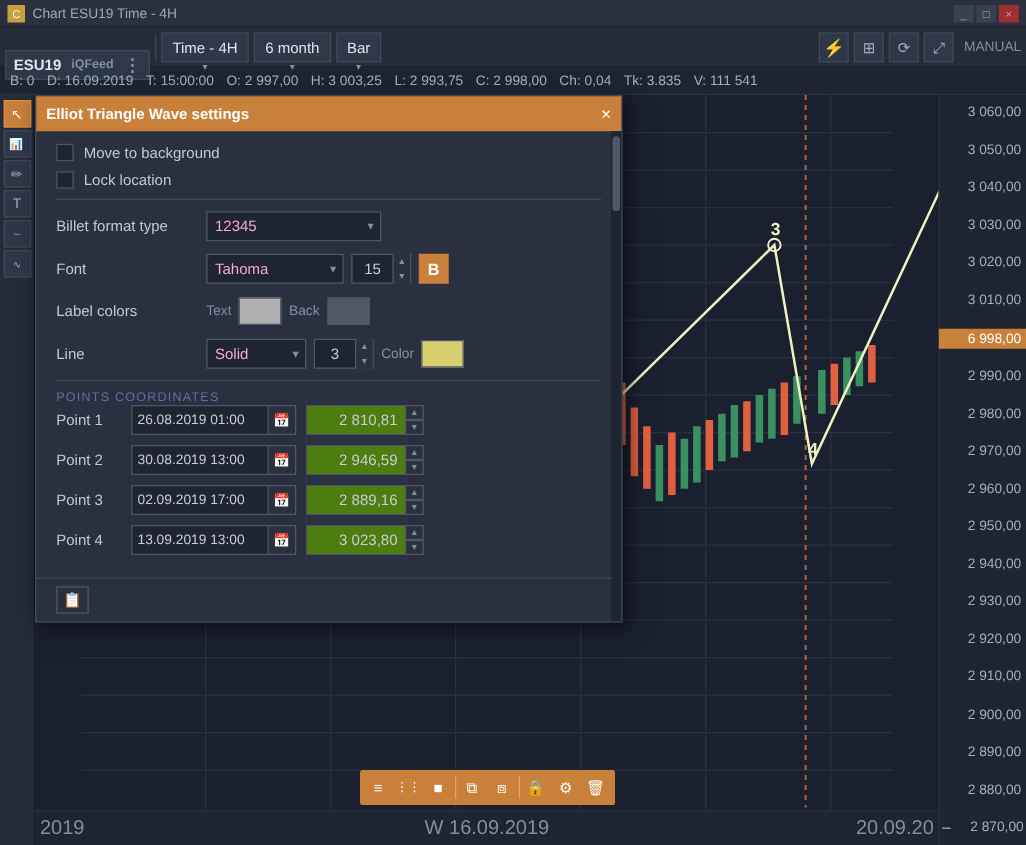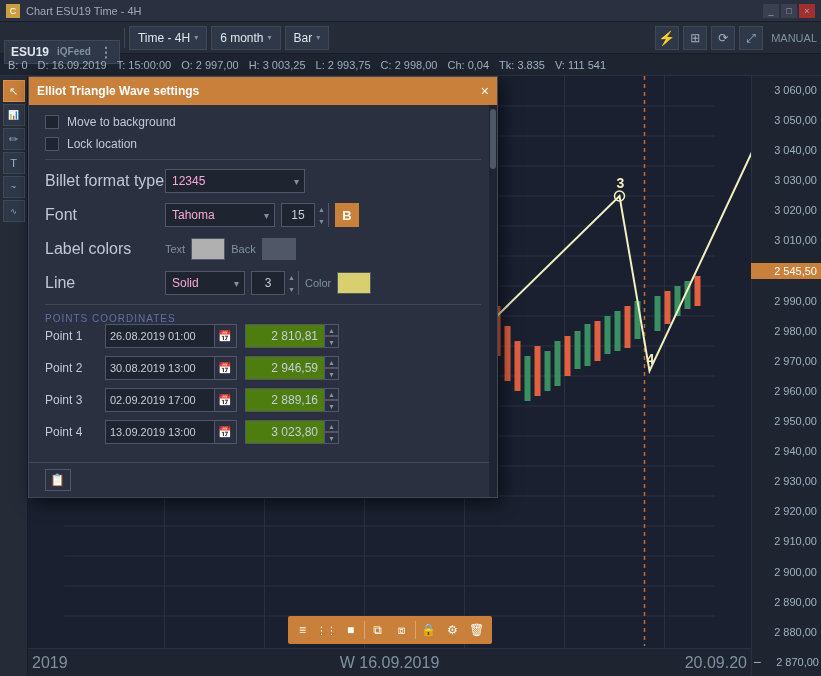--- a/index.html
+++ b/index.html
@@ -69,20 +69,21 @@
     .toolbar-dropdown {
       display: flex; align-items: center;
       background: #2e3848;
       border: 1px solid #404858;
       height: 24px;
       padding: 4px 8px;
       font-size: 12px;
       color: #e0e4ec;
       gap: 4px;
       cursor: pointer;
+      flex-direction: column;
     }
     .dropdown-arrow { font-size: 8px; color: #8090a0; }
     .toolbar-spacer { flex: 1; }
     .toolbar-icon-btn {
       width: 24px; height: 24px;
       background: #2e3848;
       border: 1px solid #404858;
       display: flex; align-items: center; justify-content: center;
       cursor: pointer; color: #a0b0c0; font-size: 12px;
     }
@@ -249,21 +250,21 @@
       padding: 10px 16px;
     }
     .dialog-row {
       display: flex;
       align-items: center;
       margin-bottom: 8px;
       min-height: 26px;
     }
     .dialog-label {
       width: 120px;
-      font-size: 16px;
+      font-size: 12px;
       color: #c0c8d4;
     }
     .dialog-controls {
       display: flex;
       align-items: center;
       gap: 6px;
       flex: 1;
     }
 
     
@@ -632,21 +633,21 @@
   </div>
 
   <div class="right-panel">
     <div class="price-labels">
       <div class="price-label">3 060,00</div>
       <div class="price-label">3 050,00</div>
       <div class="price-label">3 040,00</div>
       <div class="price-label">3 030,00</div>
       <div class="price-label">3 020,00</div>
       <div class="price-label">3 010,00</div>
-      <div class="price-label current">2 545,50</div>
+      <div class="price-label current">6 998,00</div>
       <div class="price-label">2 990,00</div>
       <div class="price-label">2 980,00</div>
       <div class="price-label">2 970,00</div>
       <div class="price-label">2 960,00</div>
       <div class="price-label">2 950,00</div>
       <div class="price-label">2 940,00</div>
       <div class="price-label">2 930,00</div>
       <div class="price-label">2 920,00</div>
       <div class="price-label">2 910,00</div>
       <div class="price-label">2 900,00</div>

